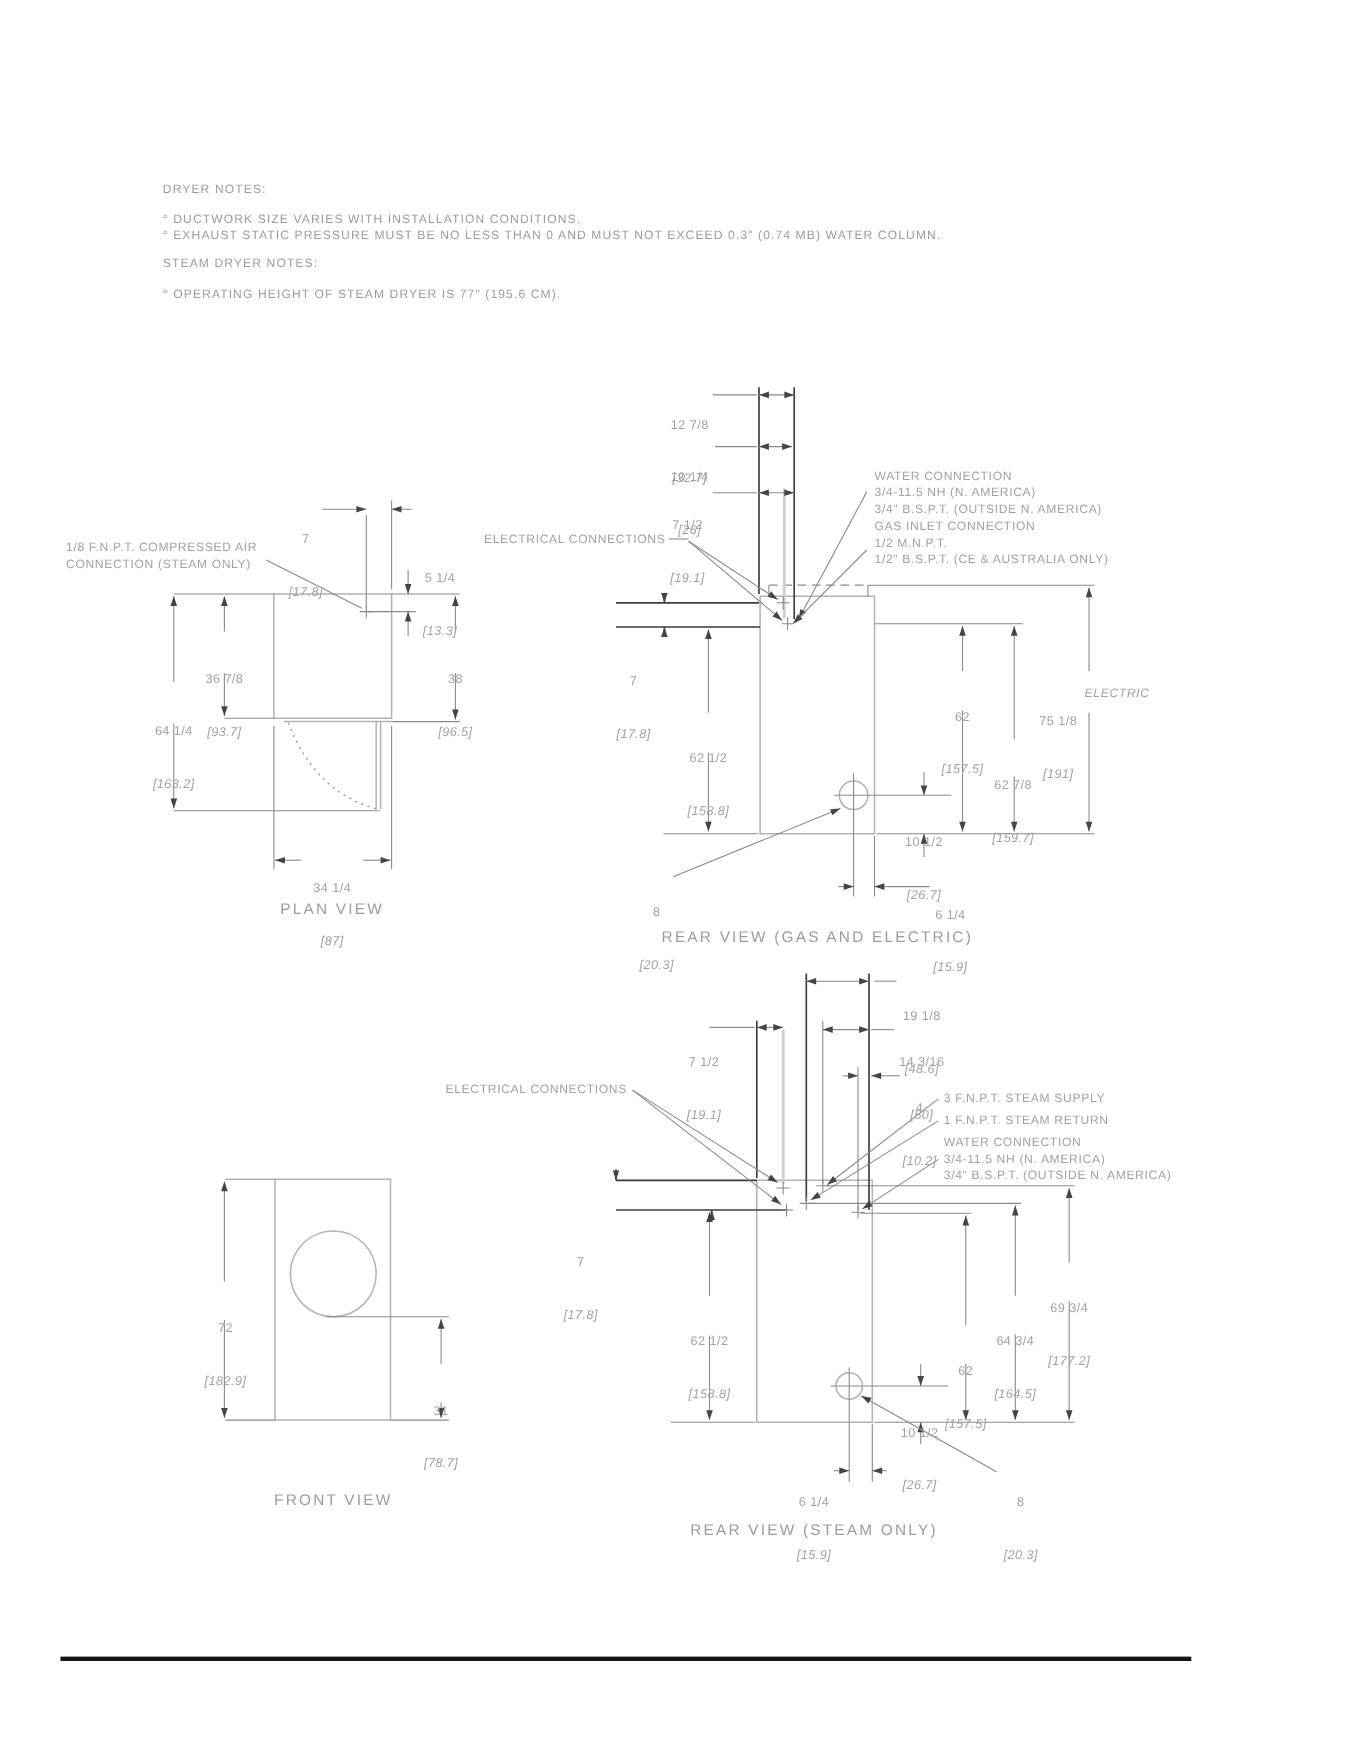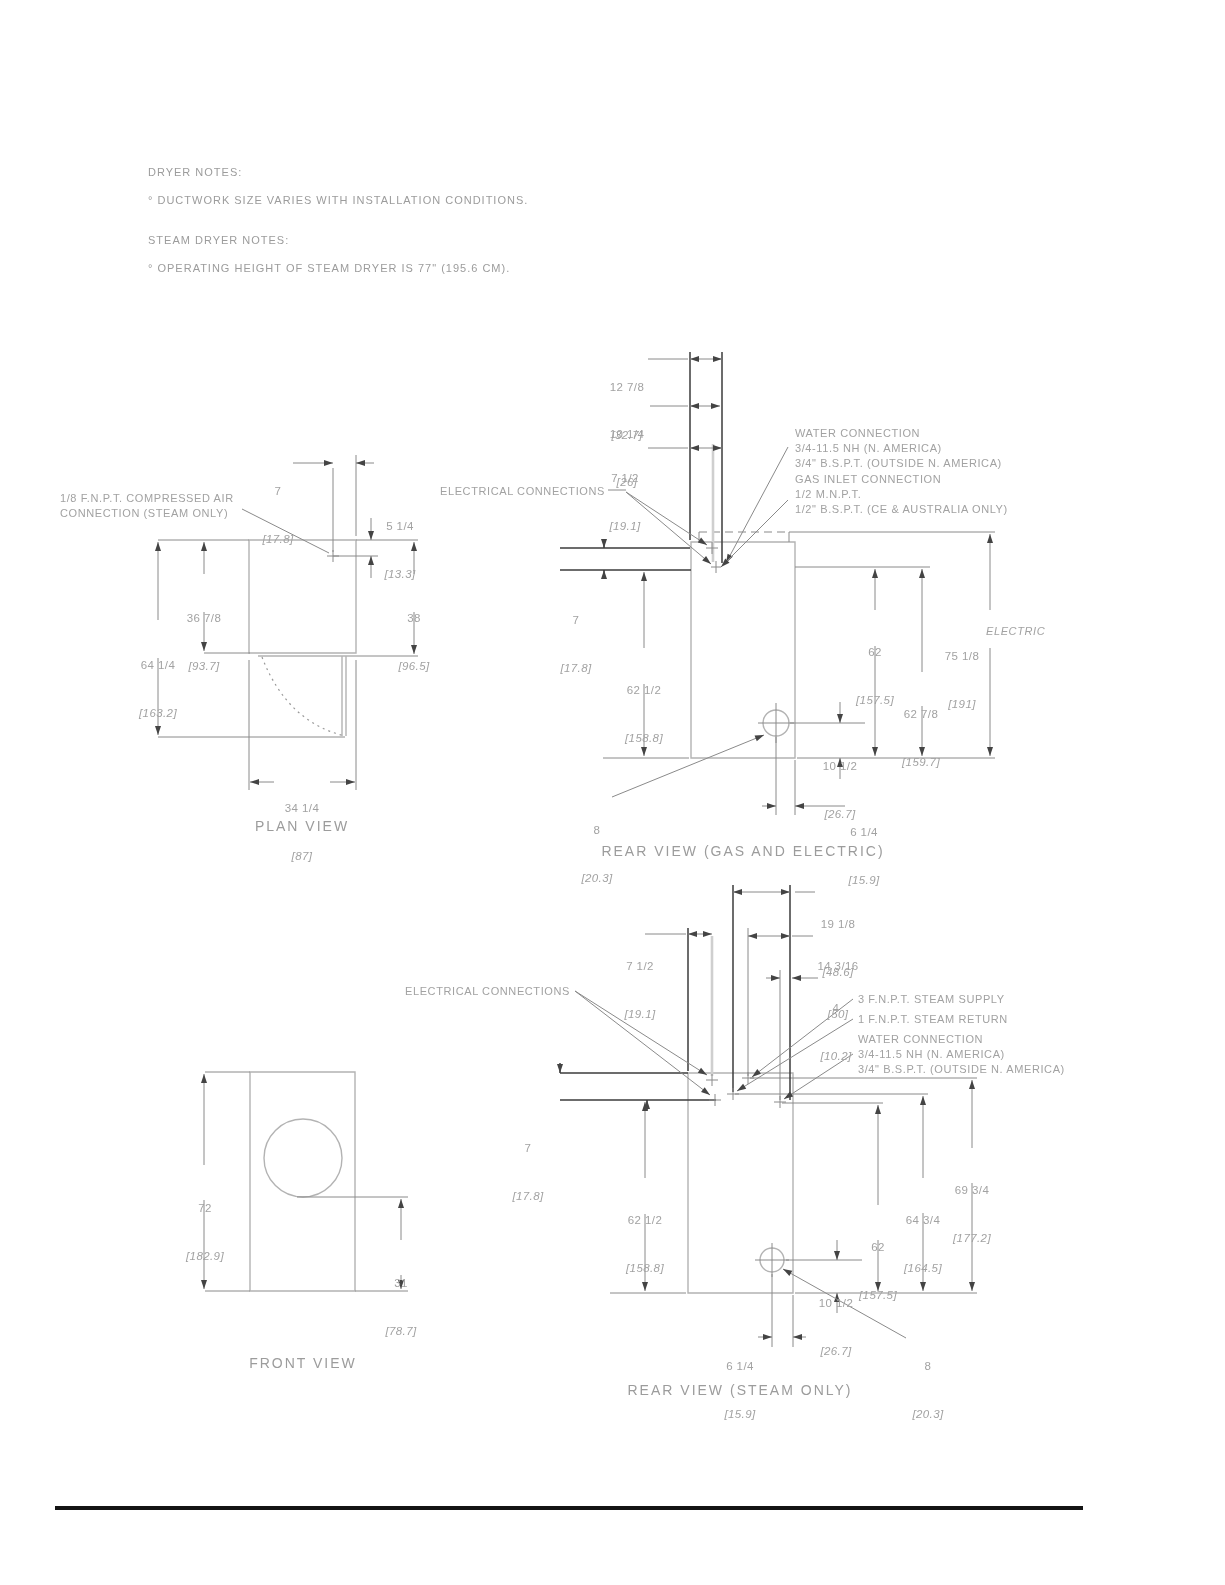--- a/index.html
+++ b/index.html
@@ -147,20 +147,21 @@
       <line class="ldr" x1="853" y1="1019" x2="737" y2="1091" marker-end="url(#ae)"></line>
       <line class="ldr" x1="853" y1="1054" x2="784" y2="1099" marker-end="url(#ae)"></line>
       <path class="ext" d="M742,1078 H754 M748,1072 V1084 M727,1094 H739 M733,1088 V1100
                            M774,1102 H786 M780,1096 V1108 M706,1080 H718 M712,1074 V1086
                            M709,1100 H721 M715,1094 V1106"></path>
     </g>
   </svg>
 
   <div class="note" style="left:148px;top:166px">DRYER NOTES:</div>
   <div class="note" style="left:148px;top:194px">° DUCTWORK SIZE VARIES WITH INSTALLATION CONDITIONS.</div>
+  <div class="note" style="left:148px;top:208px">° EXHAUST STATIC PRESSURE MUST BE NO LESS THAN 0 AND MUST NOT EXCEED 0.3" (0.74 MB) WATER COLUMN.</div>
   <div class="note" style="left:148px;top:234px">STEAM DRYER NOTES:</div>
   <div class="note" style="left:148px;top:262px">° OPERATING HEIGHT OF STEAM DRYER IS 77" (195.6 CM).</div>
 
   <div class="lbl" style="left:60px;top:491px">1/8 F.N.P.T. COMPRESSED AIR</div>
   <div class="lbl" style="left:60px;top:506px">CONNECTION (STEAM ONLY)</div>
   <div class="dim" style="left:278px;top:451px">
     <span class="v">7</span>
     <span class="m">[17.8]</span>
   </div>
   <div class="dim" style="left:400px;top:486px">

